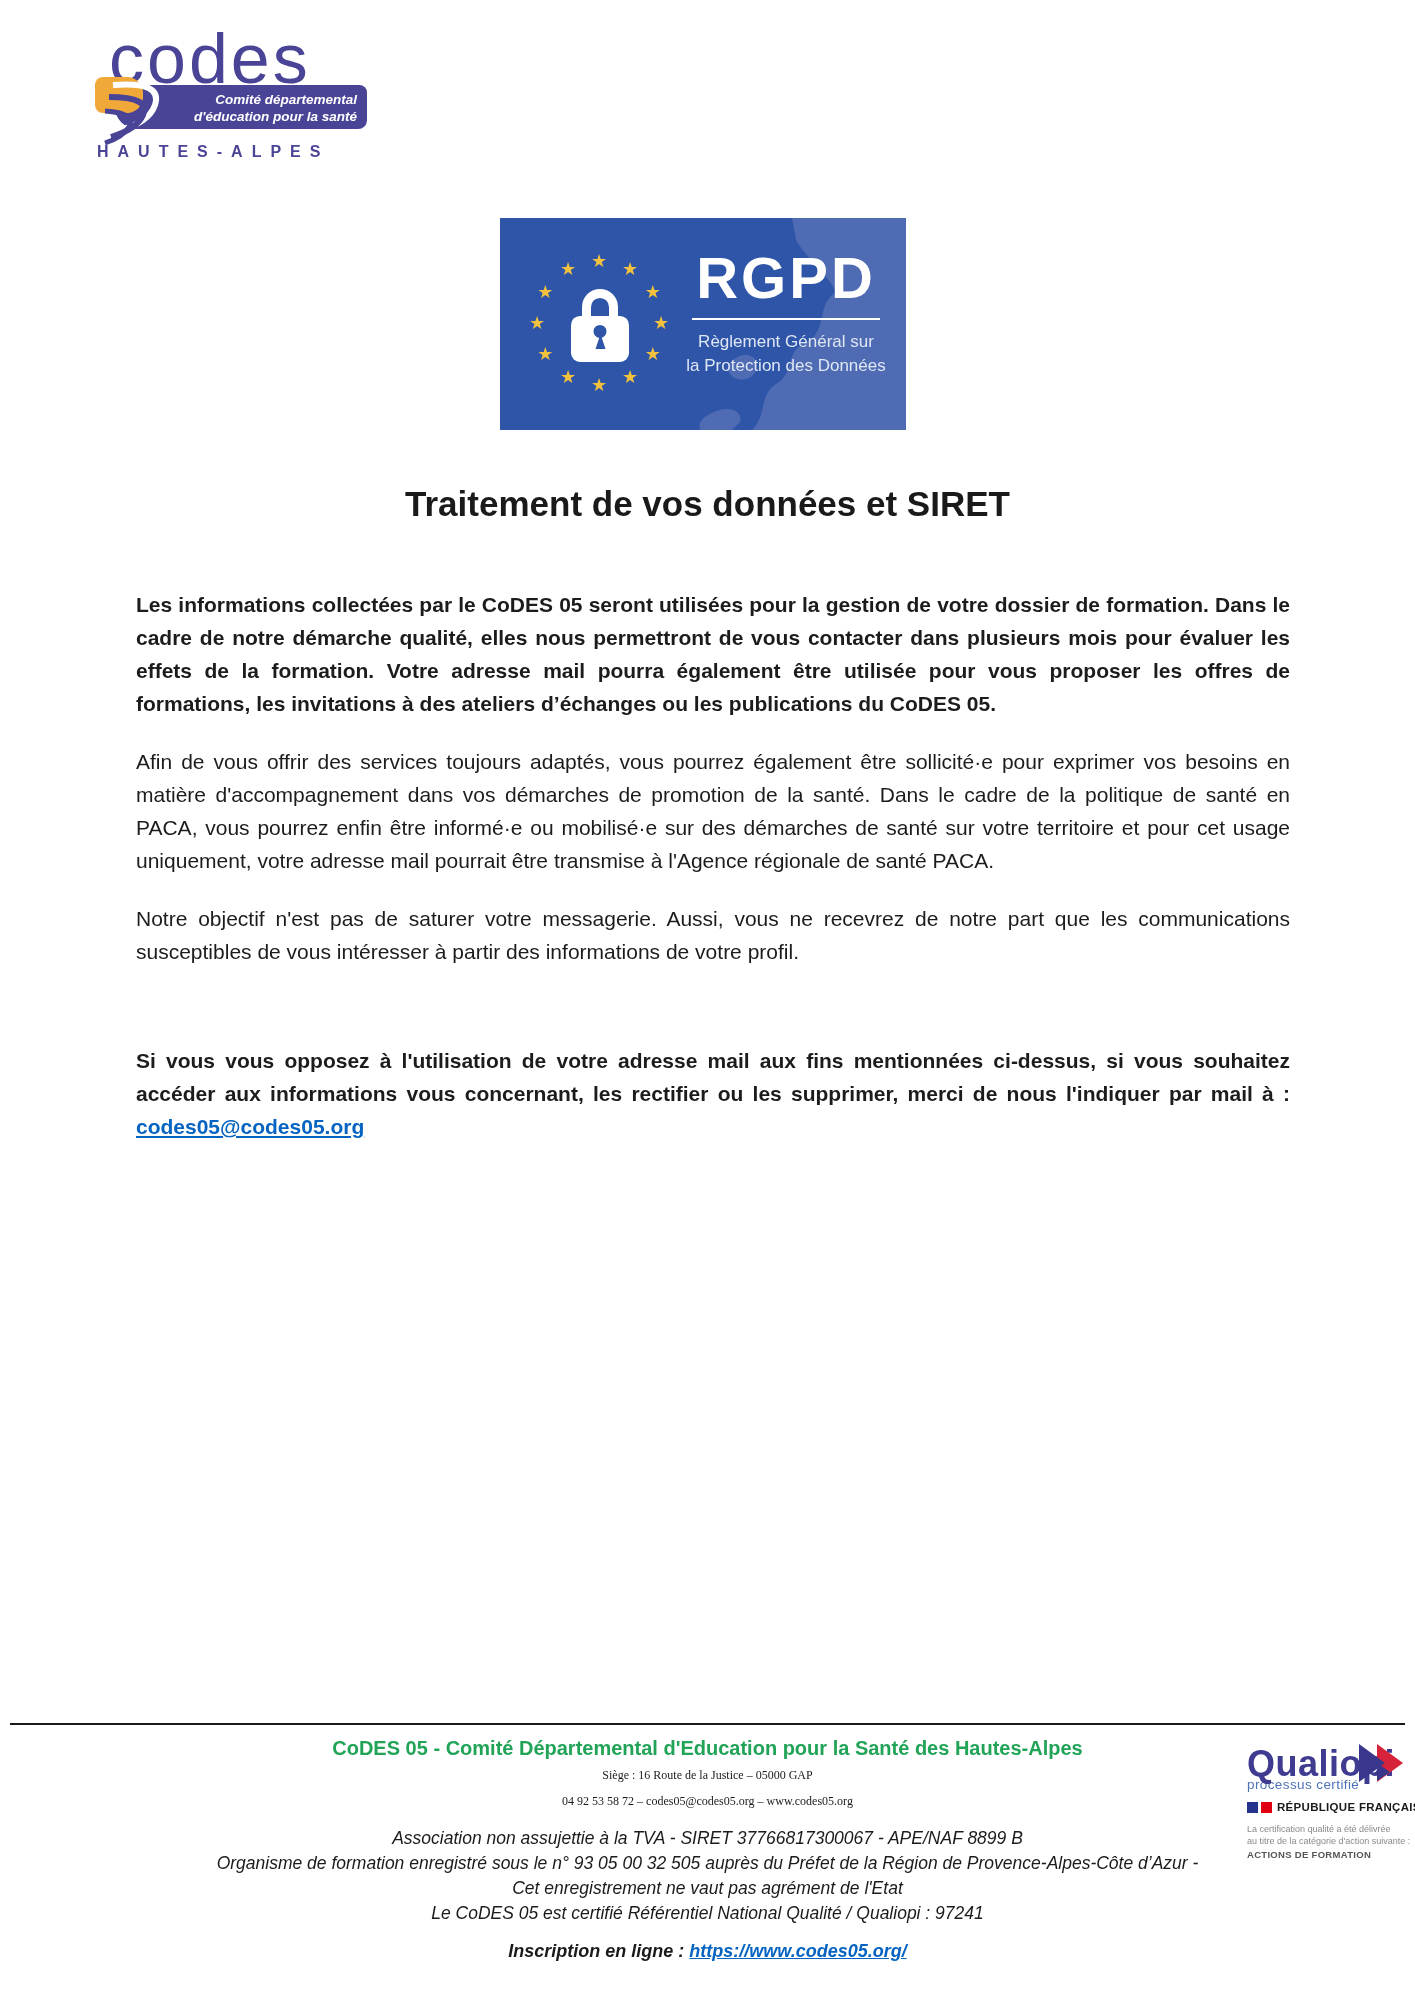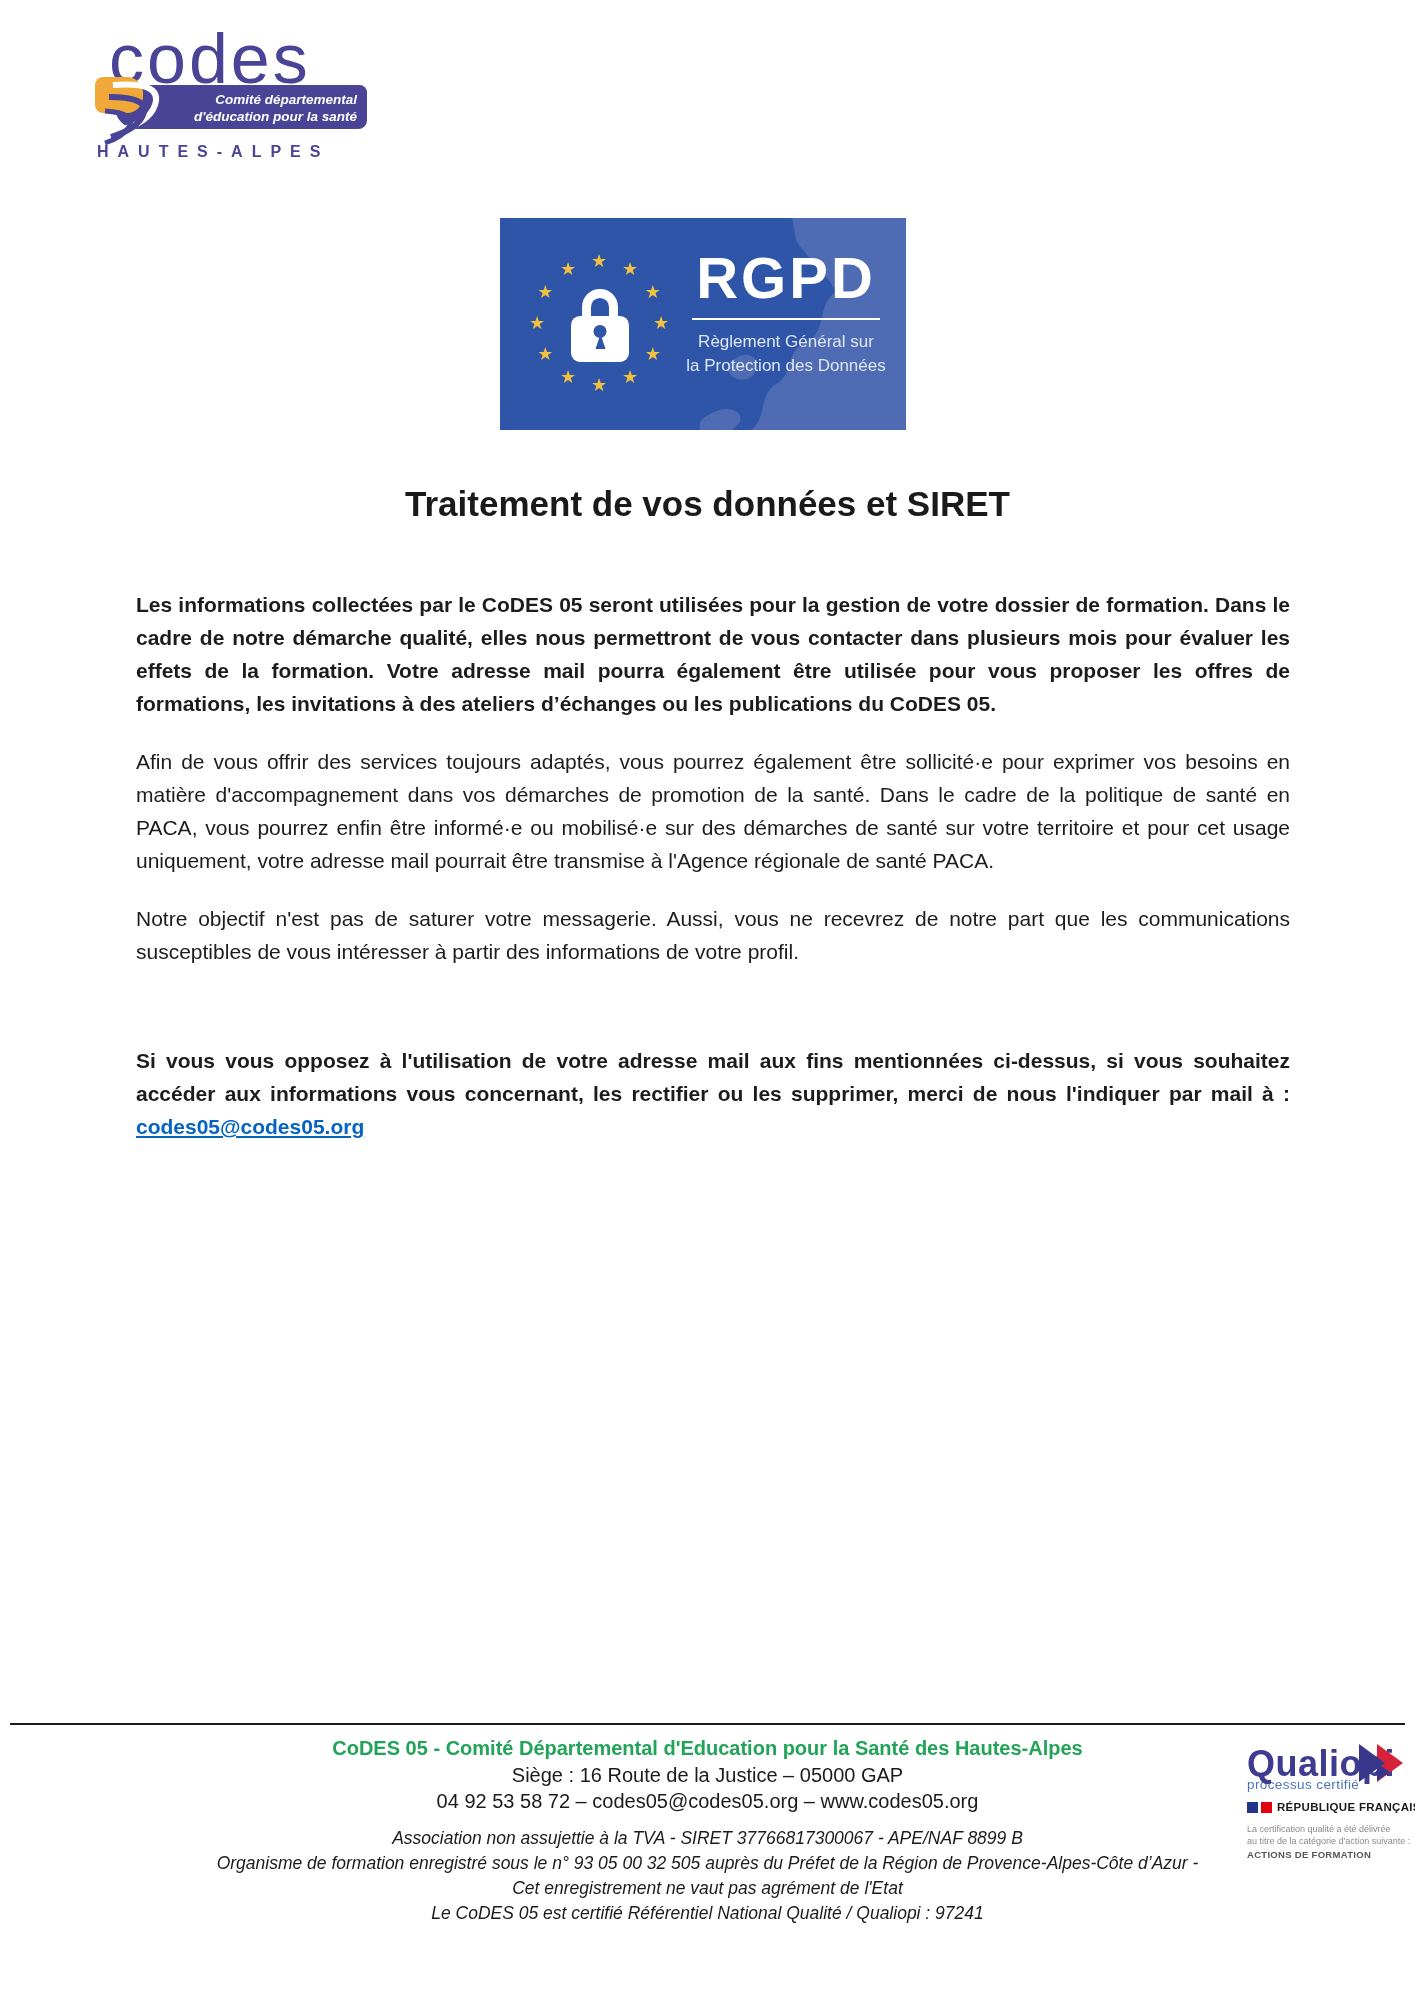--- a/index.html
+++ b/index.html
@@ -101,21 +101,21 @@
   
   .footer-divider {
     position: absolute; left: 10px; right: 10px; top: 1723px;
     border-top: 2px solid #1a1a1a;
   }
   .footer-block {
     position: absolute; left: 0; right: 0; top: 1734px;
     text-align: center; color: #1b1b1b;
   }
   .footer-org { color: #21a457; font-weight: 700; font-size: 20px; line-height: 28px; }
-  .footer-addr, .footer-contact { font-size: 20px; line-height: 26px; }
+  .footer-addr, .footer-contact { font-size: 12px; line-height: 26px; font-family: Liberation Serif, serif; }
   .footer-legal { font-style: italic; font-size: 17.5px; line-height: 25px; }
   .footer-legal-first { margin-top: 12px; }
   .footer-inscription { margin-top: 12px; font-style: italic; font-weight: 700; font-size: 18px; line-height: 26px; }
   .footer-inscription a { font-style: italic; }
 
   
   .qualiopi { position: absolute; left: 1247px; top: 1743px; width: 165px; }
   .q-row { position: relative; height: 40px; }
   .q-wordmark { color: #3e3b90; font-weight: 700; font-size: 36px; letter-spacing: 0.5px; }
   .q-arrows { position: absolute; left: 112px; top: 0; width: 52px; height: 40px; }
@@ -206,20 +206,21 @@
   <div class="footer-divider"></div>
 
   <div class="footer-block">
     <div class="footer-org">CoDES 05 - Comité Départemental d'Education pour la Santé des Hautes-Alpes</div>
     <div class="footer-addr">Siège : 16 Route de la Justice – 05000 GAP</div>
     <div class="footer-contact">04 92 53 58 72 – codes05@codes05.org – www.codes05.org</div>
     <div class="footer-legal footer-legal-first">Association non assujettie à la TVA - SIRET 37766817300067 - APE/NAF 8899 B</div>
     <div class="footer-legal">Organisme de formation enregistré sous le n° 93 05 00 32 505 auprès du Préfet de la Région de Provence-Alpes-Côte d’Azur -</div>
     <div class="footer-legal">Cet enregistrement ne vaut pas agrément de l'Etat</div>
     <div class="footer-legal">Le CoDES 05 est certifié Référentiel National Qualité / Qualiopi : 97241</div>
+    <div class="footer-inscription"><span>Inscription en ligne : </span><a class="inscription-link" href="#">https://www.codes05.org/</a></div>
   </div>
 
   <div class="qualiopi">
     <div class="q-row">
       <span class="q-wordmark">Qualiopi</span>
       <span class="q-arrows">
         <i class="q-tri q-tri-1"></i>
           <i class="q-tri q-tri-2"></i>
           <i class="q-tri q-tri-3"></i>
       </span>

